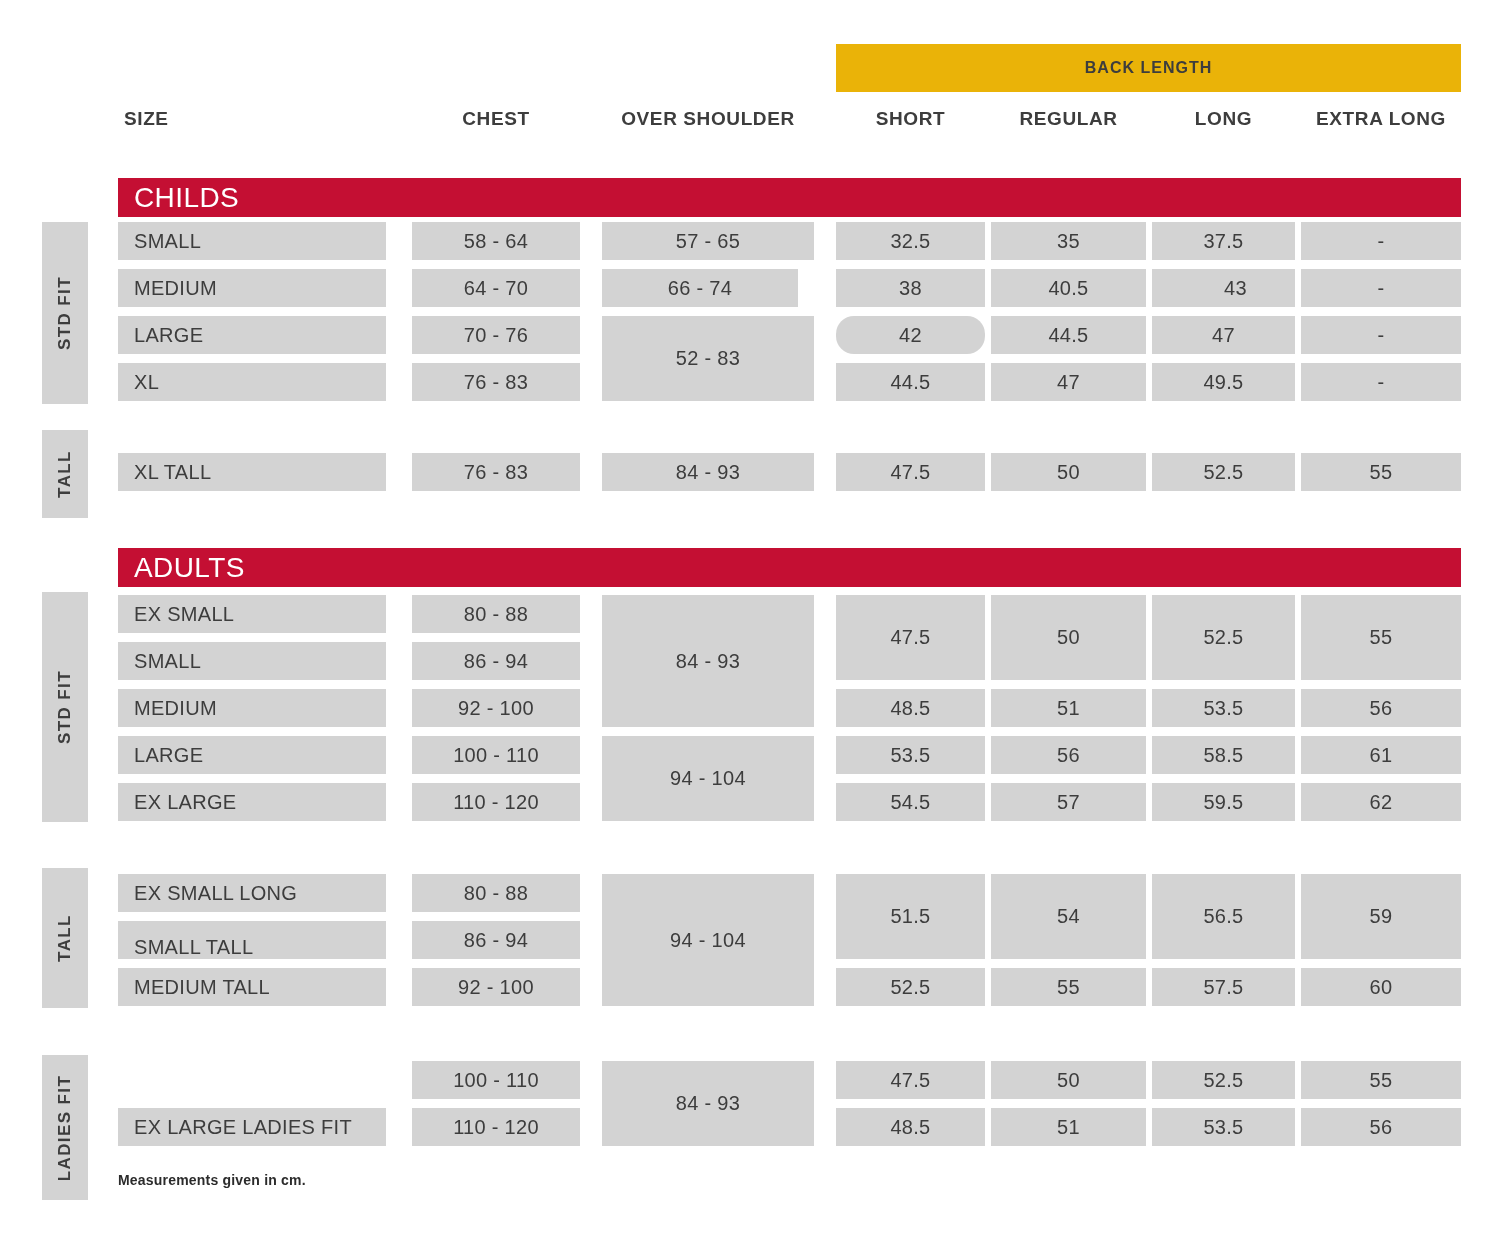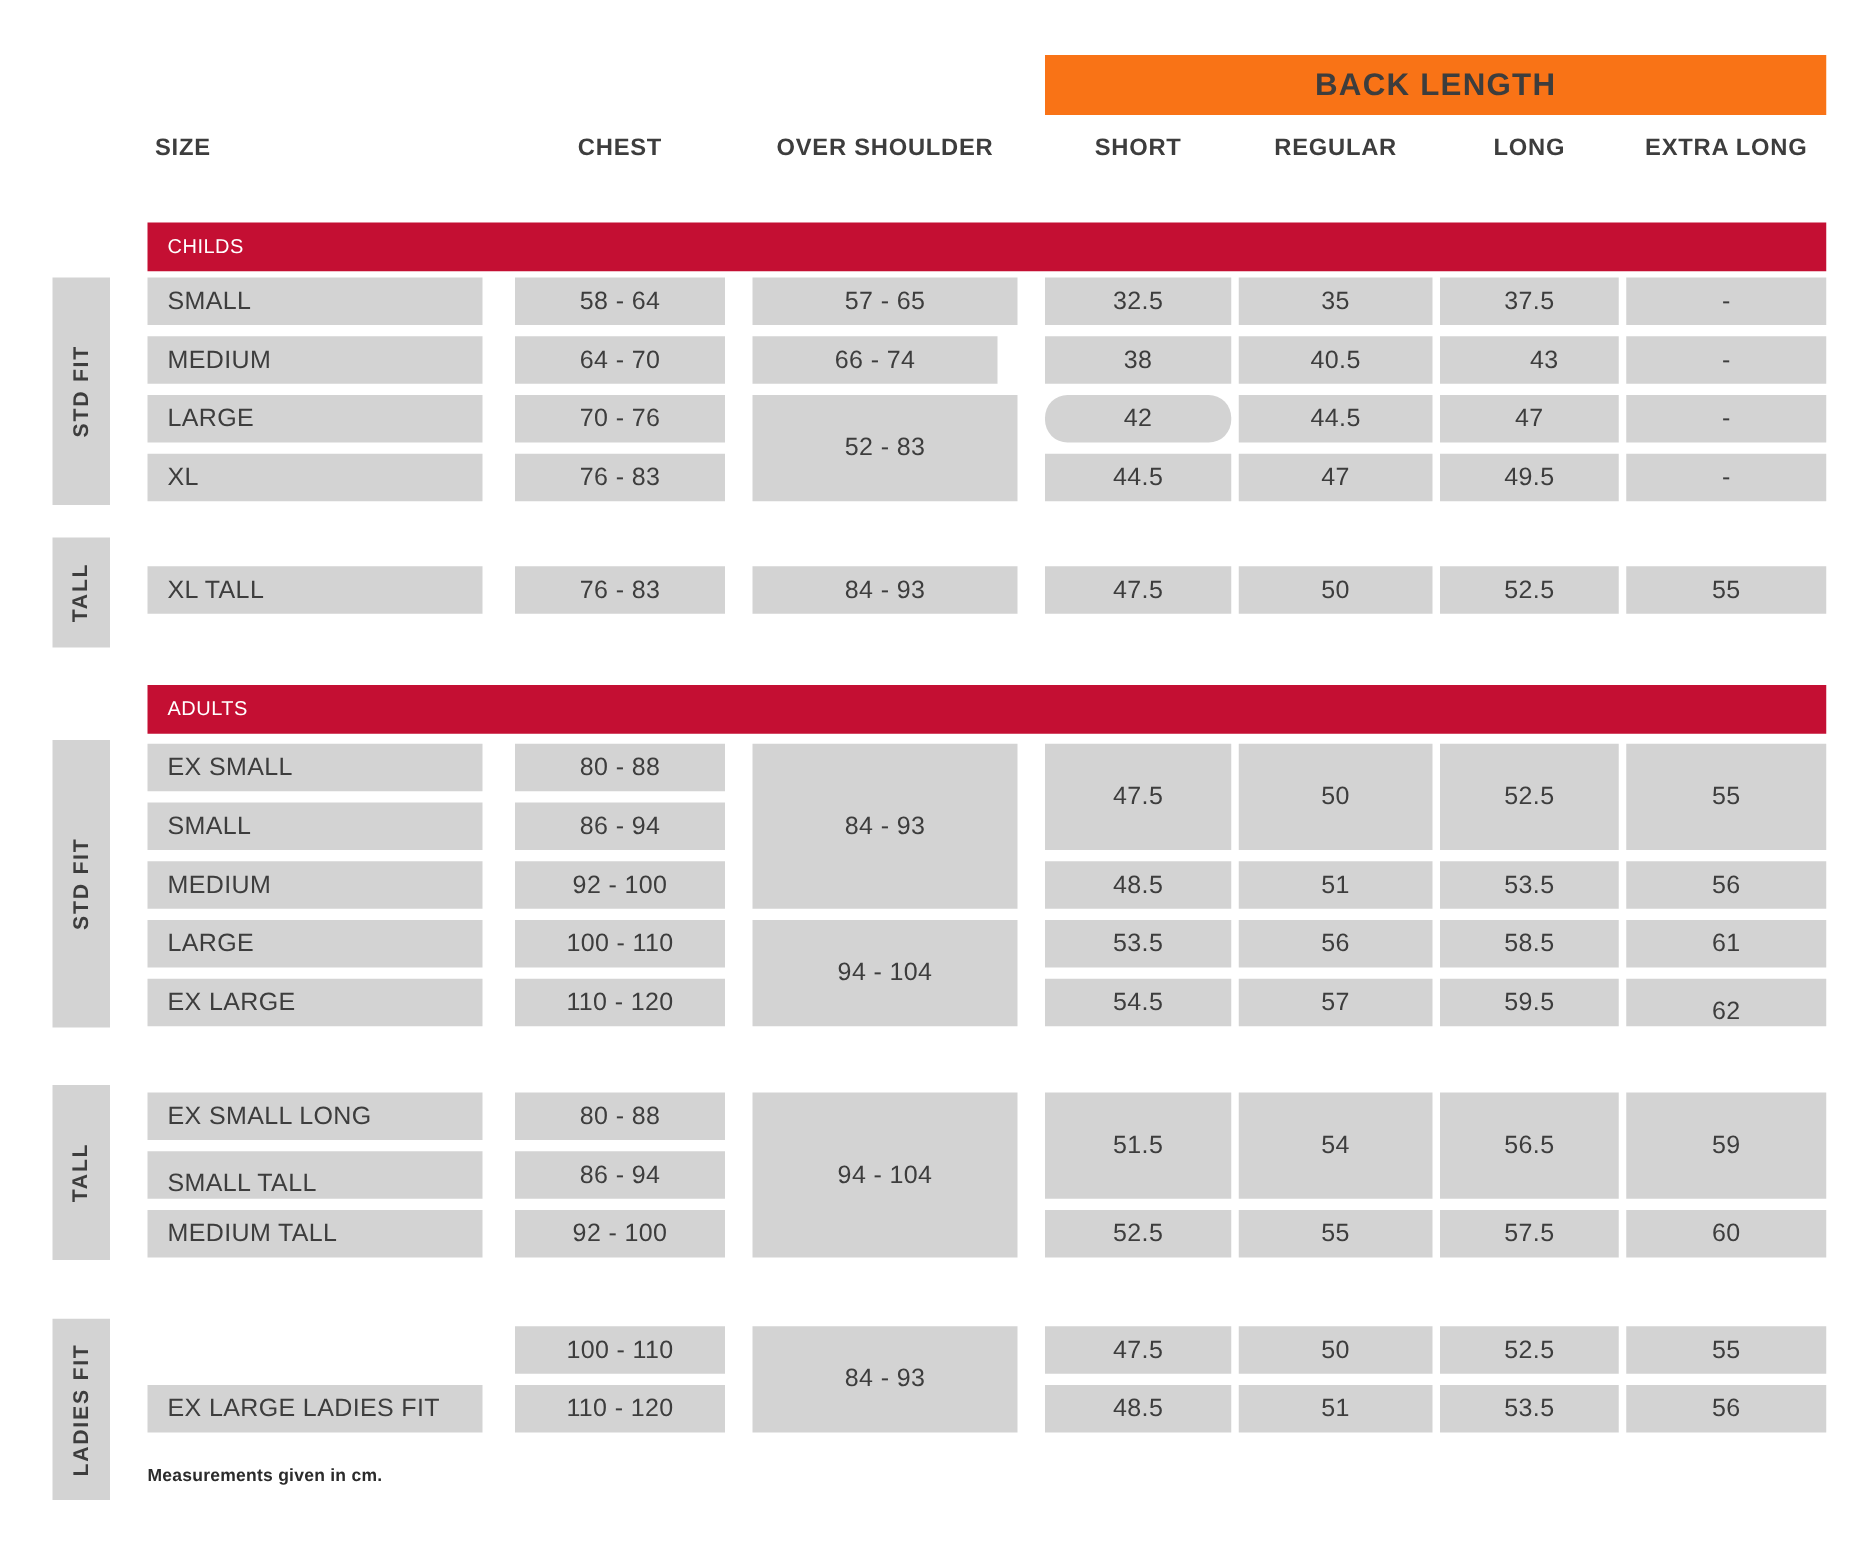--- a/index.html
+++ b/index.html
@@ -27,35 +27,35 @@
     font-size: 19px;
     font-weight: bold;
     letter-spacing: 0.6px;
     color: #3d3d3d;
     display: flex;
     align-items: center;
   }
 
   .backlen-band {
     position: absolute;
-    background: #f97316;
+    background: #eab308;
     display: flex;
     align-items: center;
     justify-content: center;
-    font-size: 25px;
+    font-size: 16px;
     font-weight: bold;
     letter-spacing: 1px;
     color: #3d3d3d;
   }
 
   .section-band {
     position: absolute;
     background: #c40f33;
     color: #ffffff;
-    font-size: 16px;
+    font-size: 28px;
     letter-spacing: 0.4px;
     display: flex;
     align-items: center;
     padding-left: 16px;
   }
 
   .sidelabel {
     position: absolute;
     background: #d3d3d3;
     color: #3d3d3d;
@@ -308,21 +308,21 @@
 
   <div class="cell" style="left:836px; top:783px; width:149px; height:38px;">
     <span class="val">54.5</span>
     </div>
   <div class="cell" style="left:991px; top:783px; width:155px; height:38px;">
     <span class="val">57</span>
     </div>
   <div class="cell" style="left:1152px; top:783px; width:143px; height:38px;">
     <span class="val">59.5</span>
     </div>
-  <div class="cell" style="left:1301px; top:783px; width:160px; height:38px;align-items:flex-end;">
+  <div class="cell" style="left:1301px; top:783px; width:160px; height:38px;">
     <span class="val">62</span>
     </div>
 
   <div class="sidelabel" style="left:42px; top:868px; width:46px; height:140px;">
     <span>TALL</span>
   </div>
 
   <div class="cell left" style="left:118px; top:874px; width:268px; height:38px;">
     <span class="rowlabel">EX SMALL LONG</span>
     </div>

